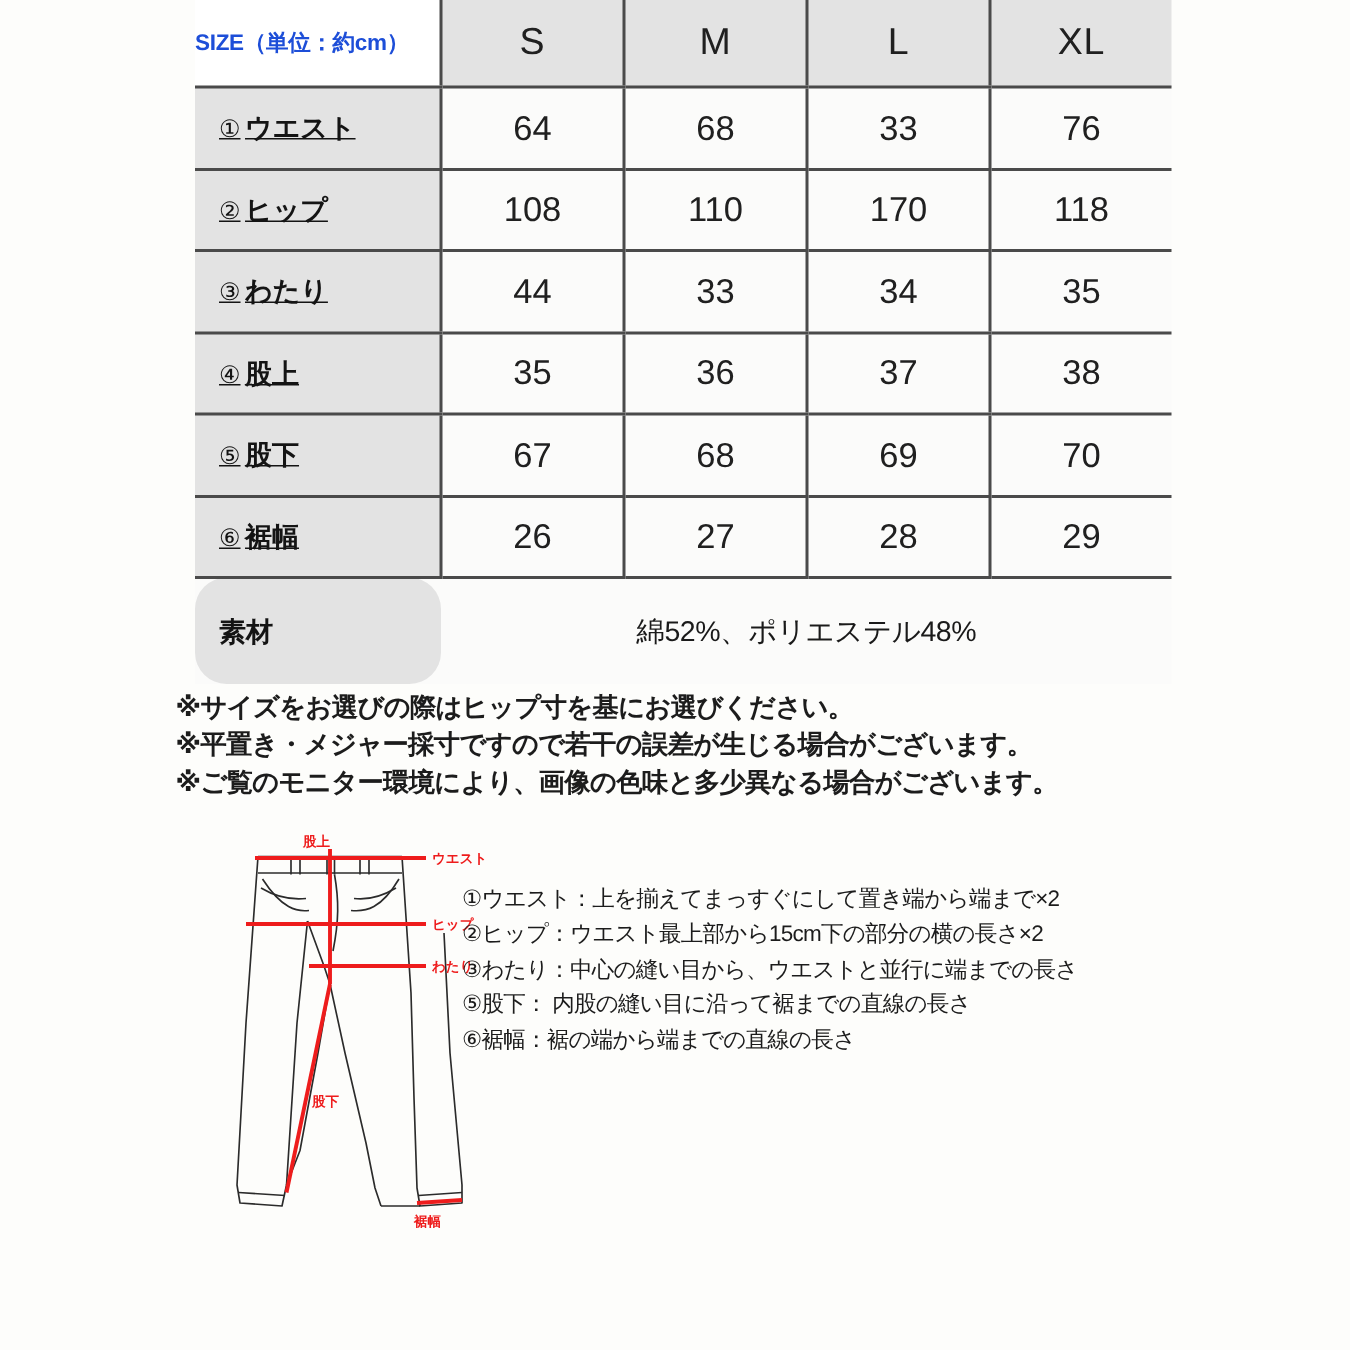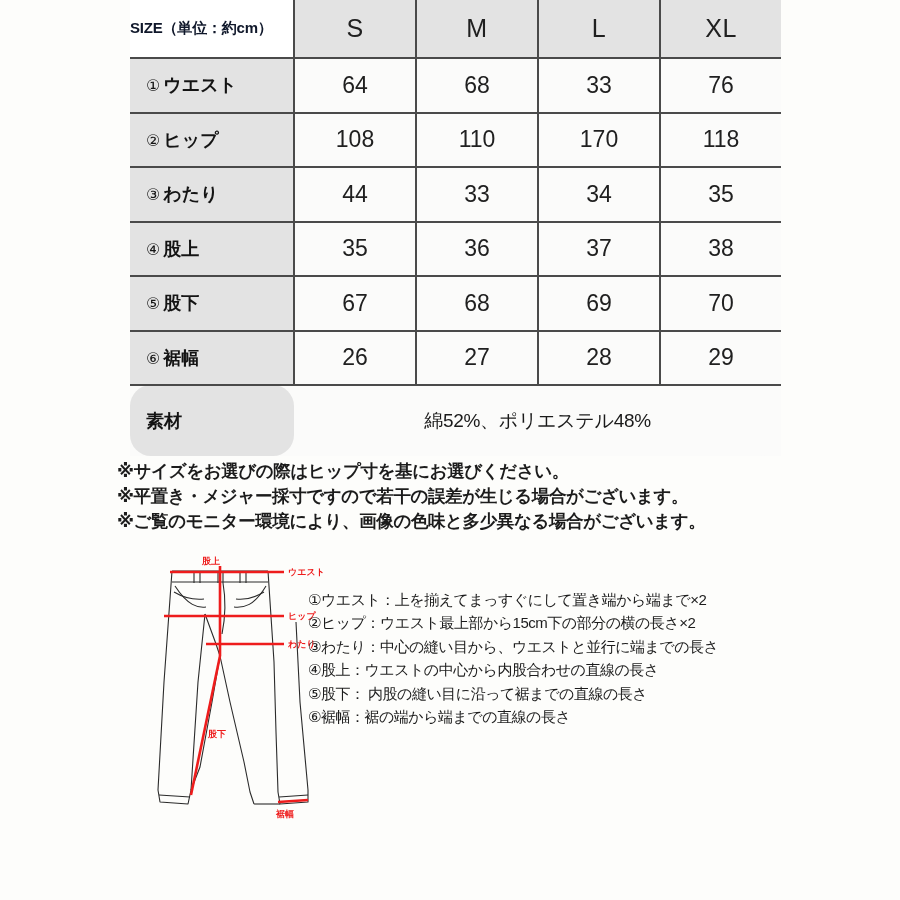--- a/index.html
+++ b/index.html
@@ -57,21 +57,21 @@
   tr.header-row > td.size-head:first-of-type {
     border-left: 2px solid #4a4a4a;
   }
   td.title-cell {
     background: #ffffff !important;
     text-align: left;
     padding-left: 0px !important;
     font-size: 15px;
     font-weight: bold;
     letter-spacing: -0.2px;
-    color: #0f172a;
+    color: #1d4ed8;
     border-bottom: 2px solid #4a4a4a;
   }
   .size-head {
     font-size: 25px;
     color: #202020;
     letter-spacing: 0.5px;
   }
 
   
   tr.data-row > * {
@@ -79,20 +79,21 @@
     border-bottom: 2px solid #4a4a4a;
   }
   td.row-label {
     background: #e3e3e3;
     text-align: left;
     padding-left: 16px !important;
     font-size: 18px;
     font-weight: bold;
     color: #141414;
     letter-spacing: 0px;
+    text-decoration: underline;
   }
   td.row-label .num {
     font-weight: normal;
     font-size: 16px;
     margin-right: 3px;
   }
   td.value {
     background: #fbfbfa;
     font-size: 23px;
     color: #202020;
@@ -287,18 +288,17 @@
         <text x="58" y="185" font-size="9">股下</text>
         <text x="126" y="265" font-size="9">裾幅</text>
       </g>
     </svg>
   </div>
 
   <div class="desc-list">
     <div class="desc-line">①ウエスト：上を揃えてまっすぐにして置き端から端まで×2</div>
     <div class="desc-line">②ヒップ：ウエスト最上部から15cm下の部分の横の長さ×2</div>
     <div class="desc-line">③わたり：中心の縫い目から、ウエストと並行に端までの長さ</div>
-    <div class="desc-line">④股上：ウエストの中心から内股合わせの直線の長さ</div>
     <div class="desc-line">⑤股下： 内股の縫い目に沿って裾までの直線の長さ</div>
     <div class="desc-line">⑥裾幅：裾の端から端までの直線の長さ</div>
   </div>
 
 </div>
 
 </body></html>

